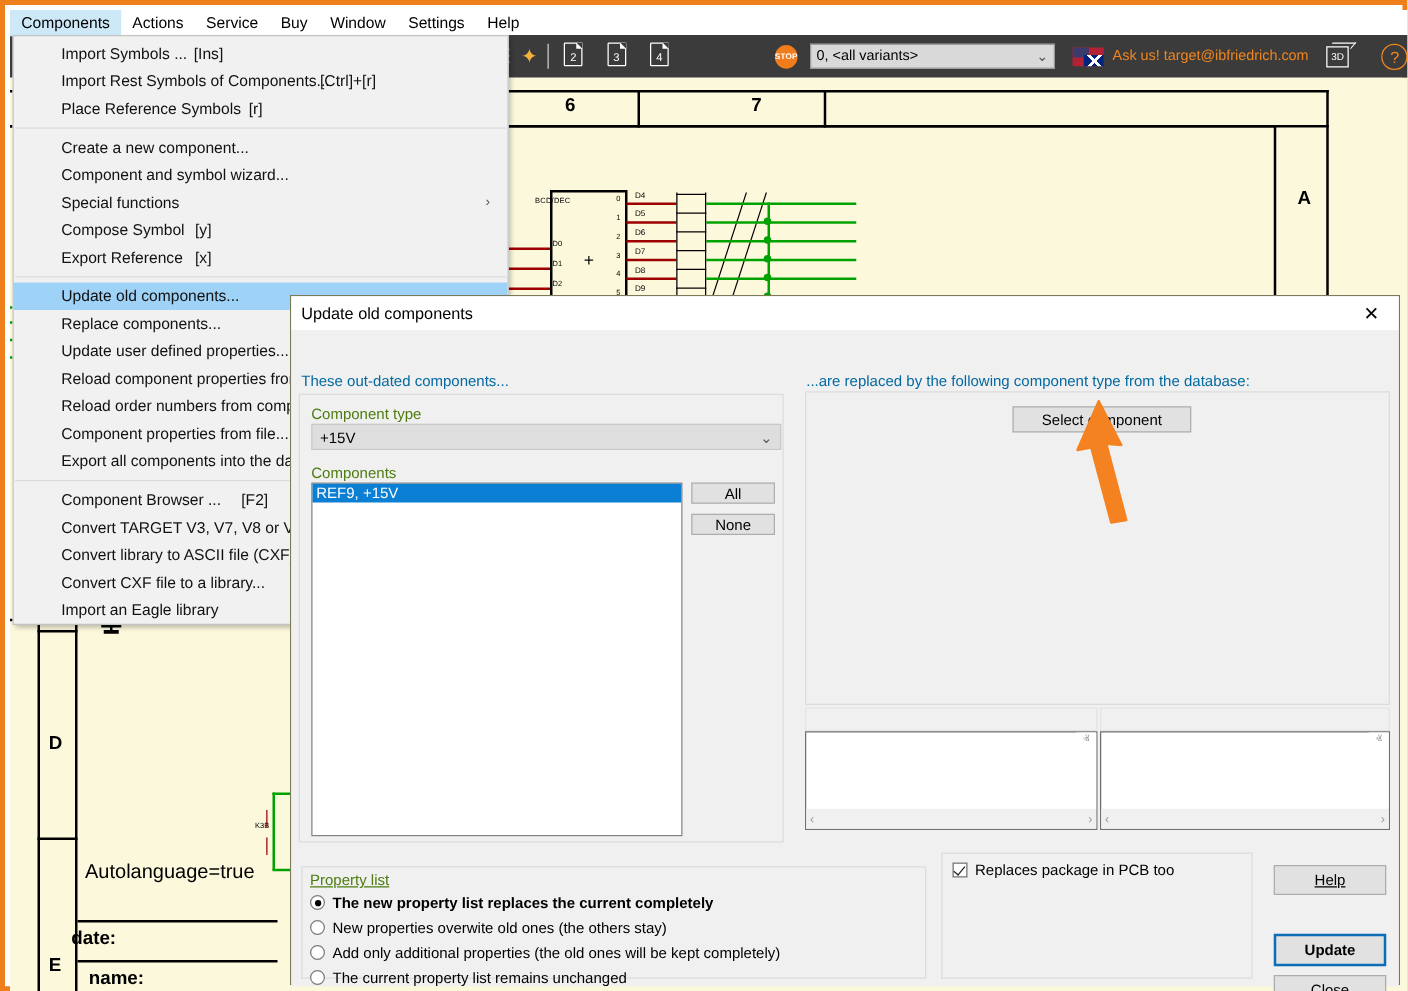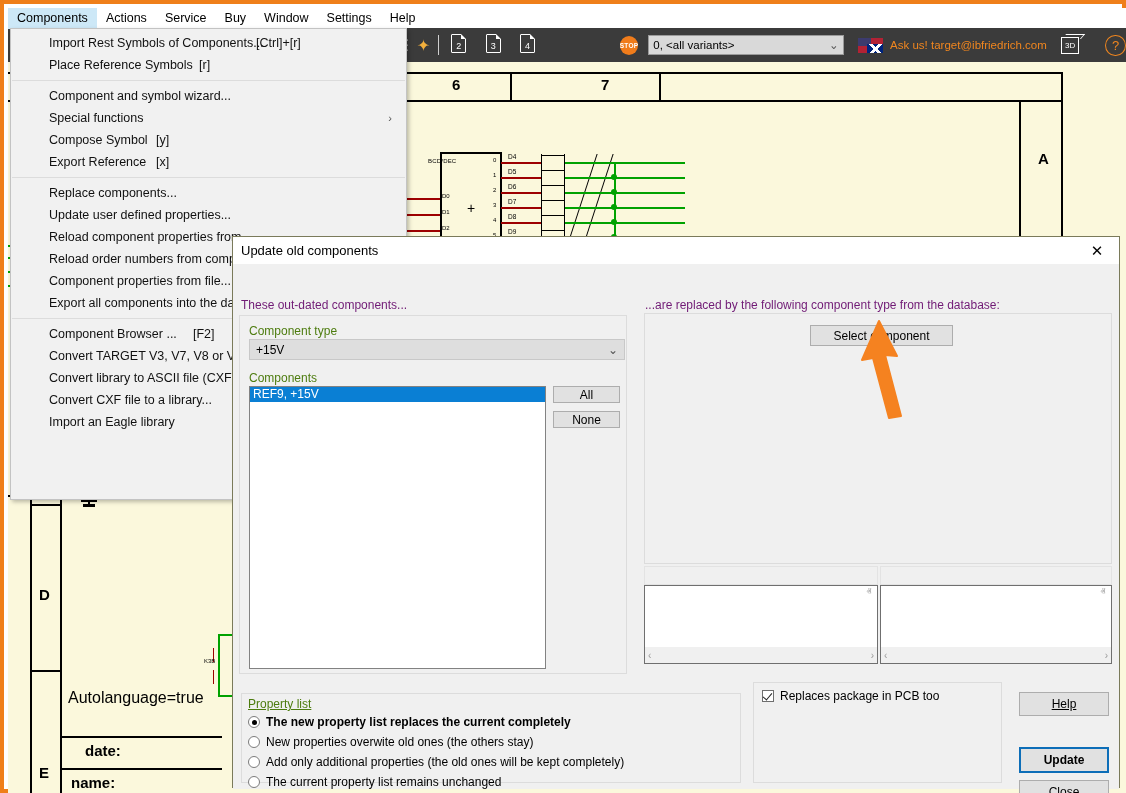--- a/index.html
+++ b/index.html
@@ -130,21 +130,21 @@
   #dlg-title{
     height:27px; background:#ffffff; position:relative;
     display:flex;align-items:center;padding-left:8px;font-size:13px;color:#000;
   }
   #dlg-close{
     position:absolute;right:0;top:0;width:44px;height:27px;
     display:flex;align-items:center;justify-content:center;font-size:15px;color:#000;
   }
   .dlg-body{ position:relative; width:100%; height:525px; background:#f0f0f0;}
 
-  .sec-label{ position:absolute; font-size:12px; color:#701a75; }
+  .sec-label{ position:absolute; font-size:12px; color:#0369a1; }
   .group-box{
     position:absolute; border:1px solid #dcdcdc; background:#f0f0f0;
   }
   .fld-label{ position:absolute; font-size:12px; color:#4d7c0f; }
 
   .combo{
     position:absolute; background:#dedede; border:1px solid #c8c8c8;
     display:flex; align-items:center; justify-content:space-between;
     padding:0 6px; font-size:12px; color:#000;
   }
@@ -312,21 +312,21 @@
     <div class="sch-green" style="left:210px; top:572px; width:22px; height:1.5px;"></div>
     <div class="sch-green" style="left:210px; top:633px; width:22px; height:1.5px;"></div>
     <div class="sch-red" style="left:205px; top:586px; width:1.2px; height:14px;"></div>
     <div class="sch-red" style="left:205px; top:608px; width:1.2px; height:14px;"></div>
     <span class="sch-txt" style="left:196px; top:596px; font-size:6px;">K3B</span>
 
     <div class="sch-line" style="left:54px; top:674px; width:160px; height:1.6px;"></div>
     <div class="sch-line" style="left:54px; top:706px; width:160px; height:1.6px;"></div>
 
     <span class="sch-txt" style="left:60px; top:627px; font-size:16px;">Autolanguage=true</span>
-    <span class="sch-txt" style="left:77px; top:680px; font-size:15px; font-weight:bold;">date:</span>
+    <span class="sch-txt" style="left:49px; top:680px; font-size:15px; font-weight:bold;">date:</span>
     <span class="sch-txt" style="left:63px; top:712px; font-size:15px; font-weight:bold;">name:</span>
 
   </div>
 
   <div id="toolbar">
     <div style="width:396px;"></div>
     <span class="rake-ico">☰</span>
     <span class="wand-ico" style="margin-left:8px;">✦</span>
     <div class="tb-sep"></div>
     <div class="tb-icon">
@@ -370,44 +370,54 @@
     <div class="menu-top">Actions</div>
     <div class="menu-top">Service</div>
     <div class="menu-top">Buy</div>
     <div class="menu-top">Window</div>
     <div class="menu-top">Settings</div>
     <div class="menu-top">Help</div>
   </div>
 
   <div id="components-menu">
     <div class="mi">
+        <span>Import Symbols ...</span>
+        <span class="sc">[Ins]</span>
+      </div>
+    <div class="mi">
         <span>Import Rest Symbols of Components...</span>
         <span class="key-wide">[Ctrl]+[r]</span>
       </div>
     <div class="mi">
         <span>Place Reference Symbols</span>
         <span class="sc" style="left:188px;">[r]</span>
       </div>
     <div class="msep"></div>
     <div class="mi">
+        <span>Create a new component...</span>
+      </div>
+    <div class="mi">
         <span>Component and symbol wizard...</span>
       </div>
     <div class="mi">
         <span>Special functions</span>
         <span class="arrow">›</span>
       </div>
     <div class="mi">
         <span>Compose Symbol</span>
         <span class="sc" style="left:145px;">[y]</span>
       </div>
     <div class="mi">
         <span>Export Reference</span>
         <span class="sc" style="left:145px;">[x]</span>
       </div>
     <div class="msep"></div>
+    <div class="mi sel">
+        <span>Update old components...</span>
+      </div>
     <div class="mi">
         <span>Replace components...</span>
       </div>
     <div class="mi">
         <span>Update user defined properties...</span>
       </div>
     <div class="mi">
         <span>Reload component properties from</span>
       </div>
     <div class="mi">

